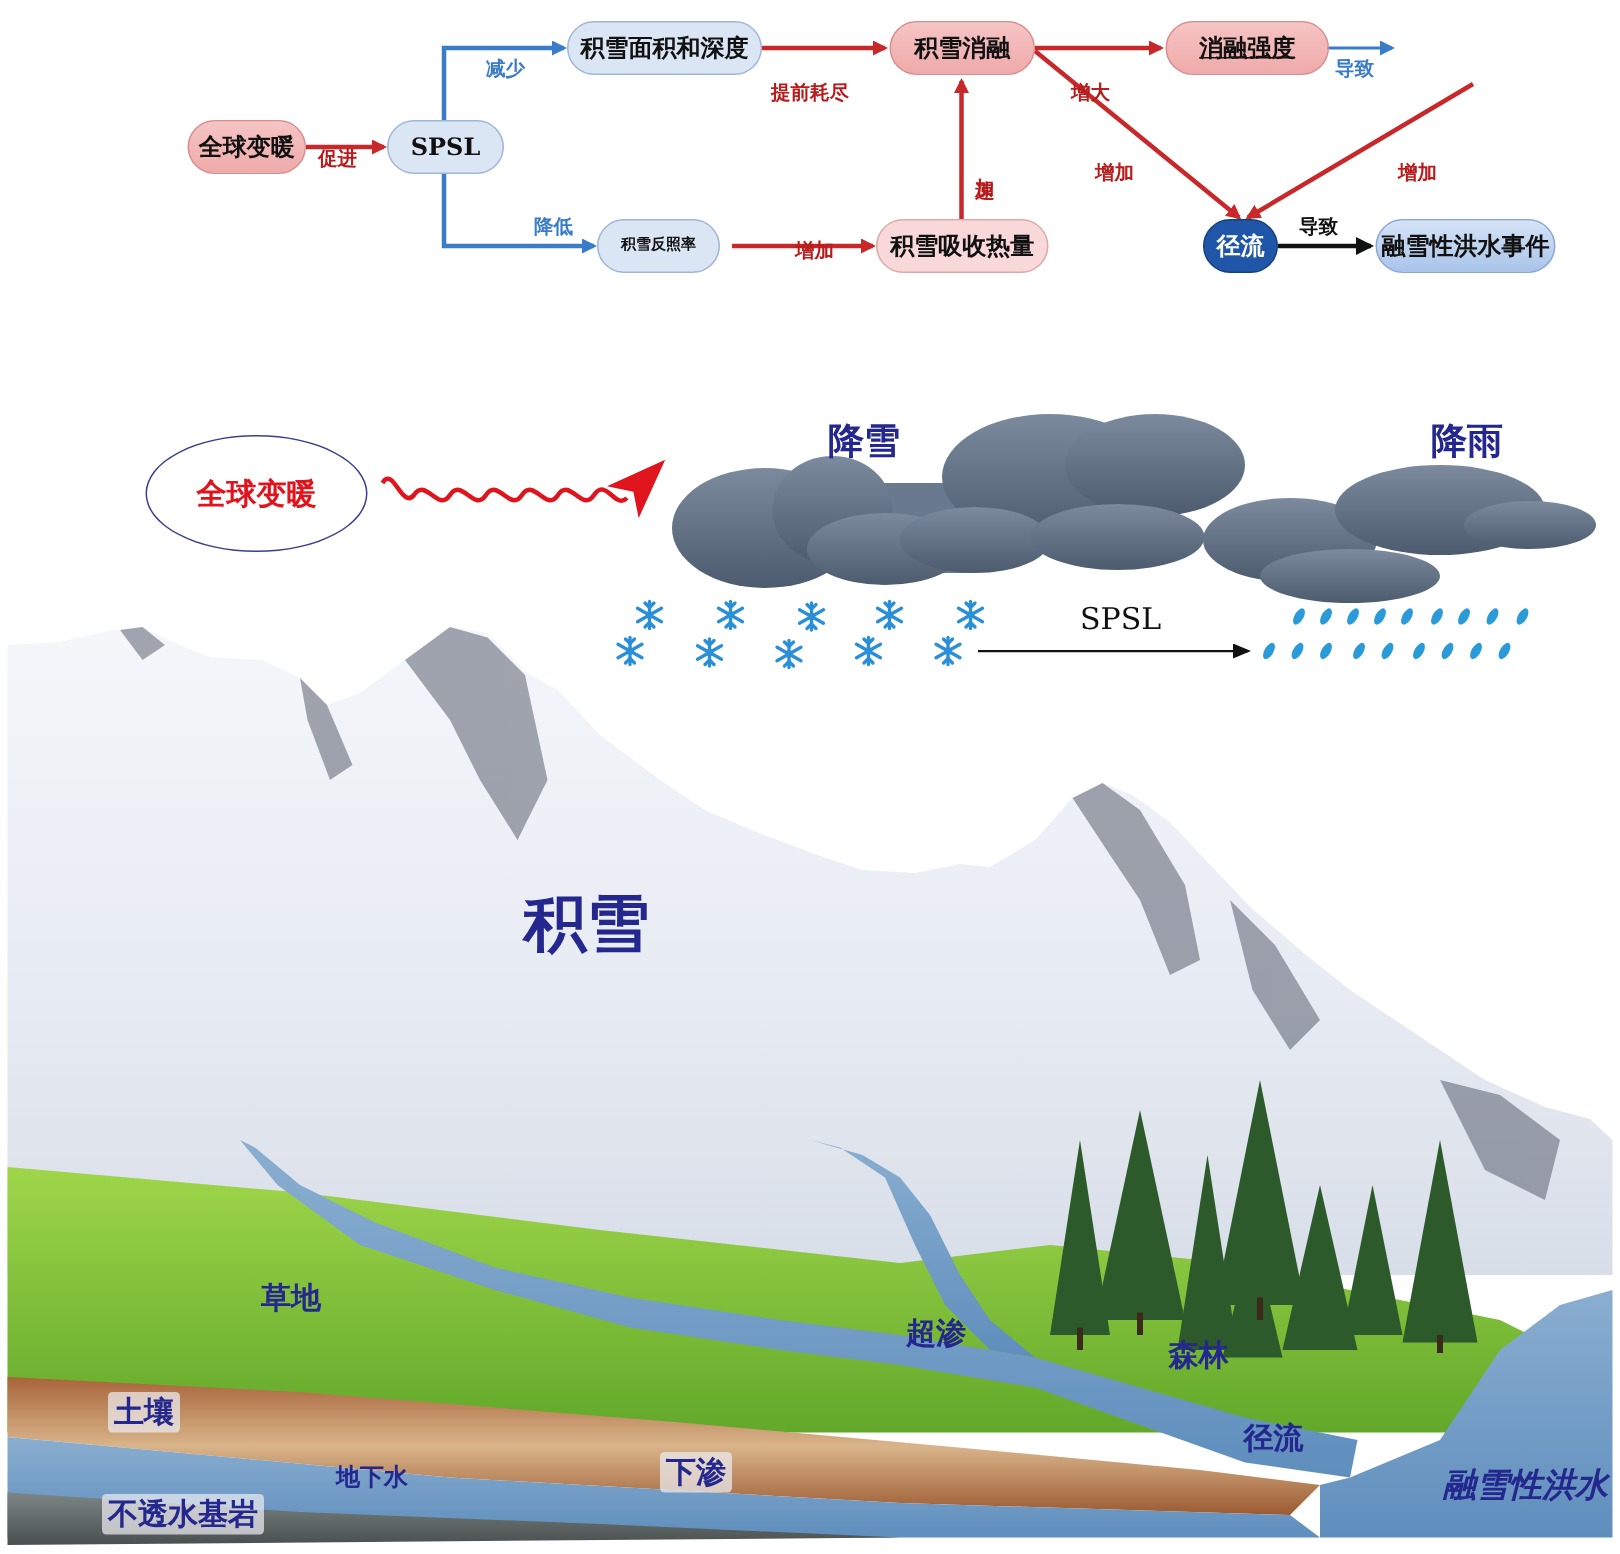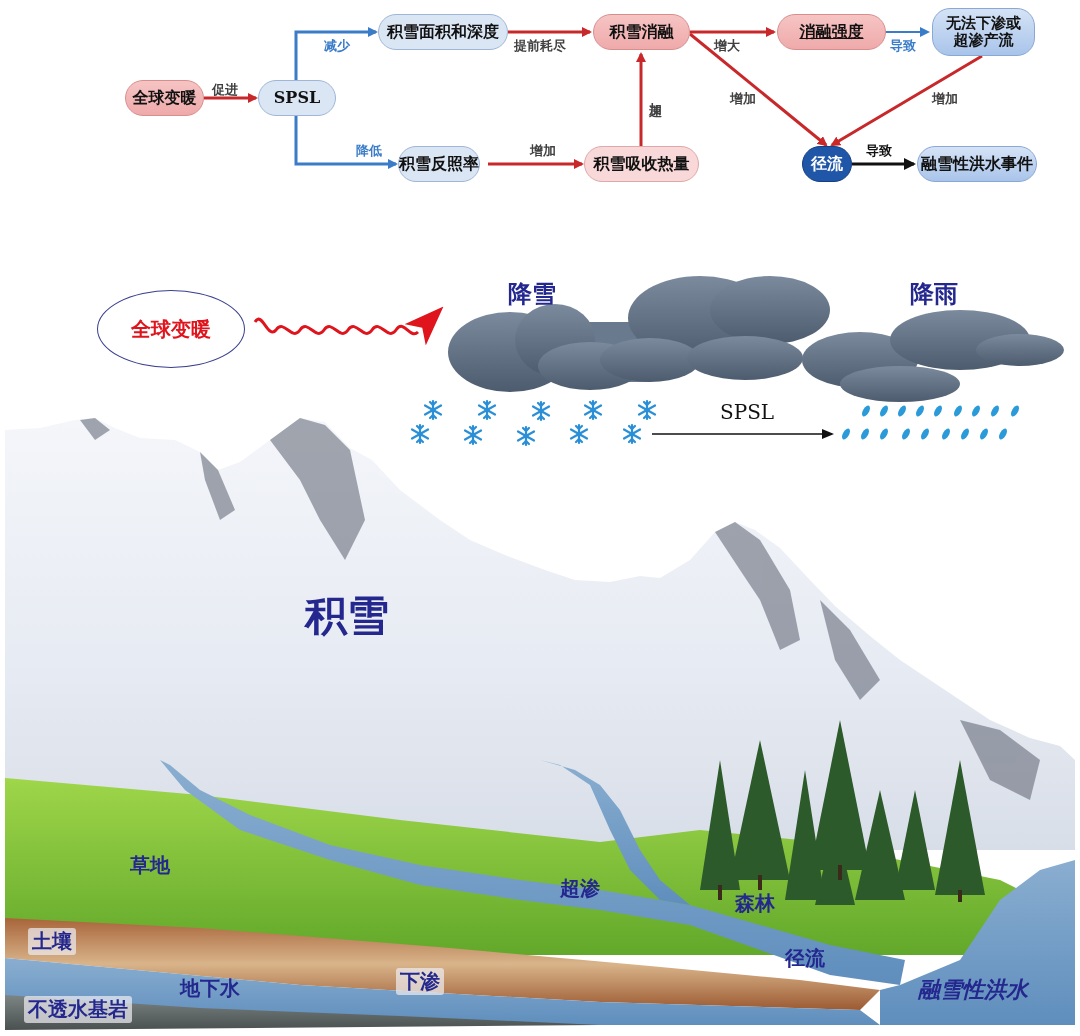--- a/index.html
+++ b/index.html
@@ -14,25 +14,25 @@
     text-align: center; font-weight: bold; color: #111; border-radius: 18px;
     line-height: 1.15; white-space: pre-line;
   }
   .node.red   { background: linear-gradient(#f6c4c4, #efaaaa); border: 1px solid #d98e8e; }
   .node.lred  { background: #f8d8d8; border: 1px solid #e0a8a8; }
   .node.blue  { background: #dbe6f5; border: 1px solid #9fb6d8; }
   .node.mblue { background: linear-gradient(#d5e3f6, #a9c4ea); border: 1px solid #8aa8d6; }
   .node.dblue { background: #1f56a8; border: 1px solid #15407f; color: #fff; }
   .node.serif { font-family: "DejaVu Serif", "Liberation Serif", serif; }
   .elabel { position: absolute; font-size: 13px; font-weight: bold; white-space: nowrap; }
-  .elabel.red { color: #404040; }
+  .elabel.red { color: #b91c1c; margin-top: 16px; }
   .elabel.blue { color: #3a7cc8; }
   .elabel.black { color: #111; }
   .elabel.vert { writing-mode: vertical-rl; letter-spacing: 2px; }
-  .tlabel { position: absolute; color: #24288e; font-weight: bold; white-space: nowrap; }
+  .tlabel { position: absolute; color: #24288e; font-weight: bold; white-space: nowrap; margin-left: 44px; }
   .tlabel.bg { background: rgba(235,235,240,0.72); padding: 0 4px; border-radius: 3px; }
   .warm-oval {
     position: absolute; left: 97px; top: 290px; width: 148px; height: 78px;
     border: 1px solid #3a3f8f; border-radius: 50%;
     display: flex; align-items: center; justify-content: center;
     color: #e0141c; font-weight: bold; font-size: 20px;
   }
   .spsl-text {
     position: absolute; left: 720px; top: 400px; font-family: "DejaVu Serif", "Liberation Serif", serif;
     font-size: 20px; color: #111;
@@ -74,26 +74,24 @@
     <line x1="690" y1="34" x2="826" y2="145" stroke="#c8282a" stroke-width="3" marker-end="url(#ar)"></line>
 
     <line x1="982" y1="56" x2="832" y2="145" stroke="#c8282a" stroke-width="3" marker-end="url(#ar)"></line>
 
     <line x1="852" y1="164" x2="914" y2="164" stroke="#111" stroke-width="3" marker-end="url(#ak)"></line>
   </svg>
 
   <div class="node red" style="left:125px;top:80px;width:79px;height:36px;font-size:16px;">全球变暖</div>
   <div class="node blue serif" style="left:258px;top:80px;width:78px;height:36px;font-size:16px;">SPSL</div>
   <div class="node blue" style="left:378px;top:14px;width:130px;height:36px;font-size:16px;">积雪面积和深度</div>
-  <div class="node blue" style="left:398px;top:146px;width:82px;height:36px;font-size:16px;">积雪反照率</div>
+  <div class="node blue" style="left:398px;top:146px;width:82px;height:36px;font-size:10px;">积雪反照率</div>
   <div class="node red" style="left:593px;top:14px;width:97px;height:36px;font-size:16px;">积雪消融</div>
   <div class="node lred" style="left:584px;top:146px;width:115px;height:36px;font-size:16px;">积雪吸收热量</div>
   <div class="node red" style="left:777px;top:14px;width:109px;height:36px;font-size:16px;text-decoration:underline;">消融强度</div>
-  <div class="node mblue" style="left:932px;top:8px;width:103px;height:48px;font-size:15px;">无法下渗或
-超渗产流</div>
   <div class="node dblue" style="left:802px;top:146px;width:50px;height:36px;font-size:16px;">径流</div>
   <div class="node mblue" style="left:917px;top:146px;width:120px;height:36px;font-size:16px;">融雪性洪水事件</div>
 
   <span class="elabel red" style="left:212px;top:81px;">促进</span>
   <span class="elabel blue" style="left:324px;top:37px;">减少</span>
   <span class="elabel blue" style="left:324px;top:142px;margin-left:32px;">降低</span>
   <span class="elabel red" style="left:514px;top:37px;">提前耗尽</span>
   <span class="elabel red" style="left:530px;top:142px;">增加</span>
   <span class="elabel red vert" style="left:646px;top:92px;">加速</span>
   <span class="elabel red" style="left:714px;top:37px;">增大</span>
@@ -250,16 +248,16 @@
 
 <span class="tlabel" style="left:508px;top:278px;font-size:24px;">降雪</span>
 <span class="tlabel" style="left:910px;top:278px;font-size:24px;">降雨</span>
 <span class="spsl-text">SPSL</span>
 <span class="tlabel" style="left:305px;top:588px;font-size:42px;">积雪</span>
 <span class="tlabel" style="left:130px;top:852px;font-size:20px;">草地</span>
 <span class="tlabel" style="left:560px;top:875px;font-size:20px;">超渗</span>
 <span class="tlabel" style="left:735px;top:890px;font-size:20px;">森林</span>
 <span class="tlabel bg" style="left:28px;top:928px;font-size:20px;">土壤</span>
 <span class="tlabel" style="left:785px;top:945px;font-size:20px;">径流</span>
-<span class="tlabel" style="left:180px;top:975px;font-size:20px;">地下水</span>
+<span class="tlabel" style="left:180px;top:975px;font-size:16px;">地下水</span>
 <span class="tlabel bg" style="left:396px;top:968px;font-size:20px;">下渗</span>
 <span class="tlabel bg" style="left:24px;top:996px;font-size:20px;">不透水基岩</span>
 <span class="tlabel" style="left:918px;top:975px;font-size:22px;font-style:italic;">融雪性洪水</span>
 
 </body></html>

